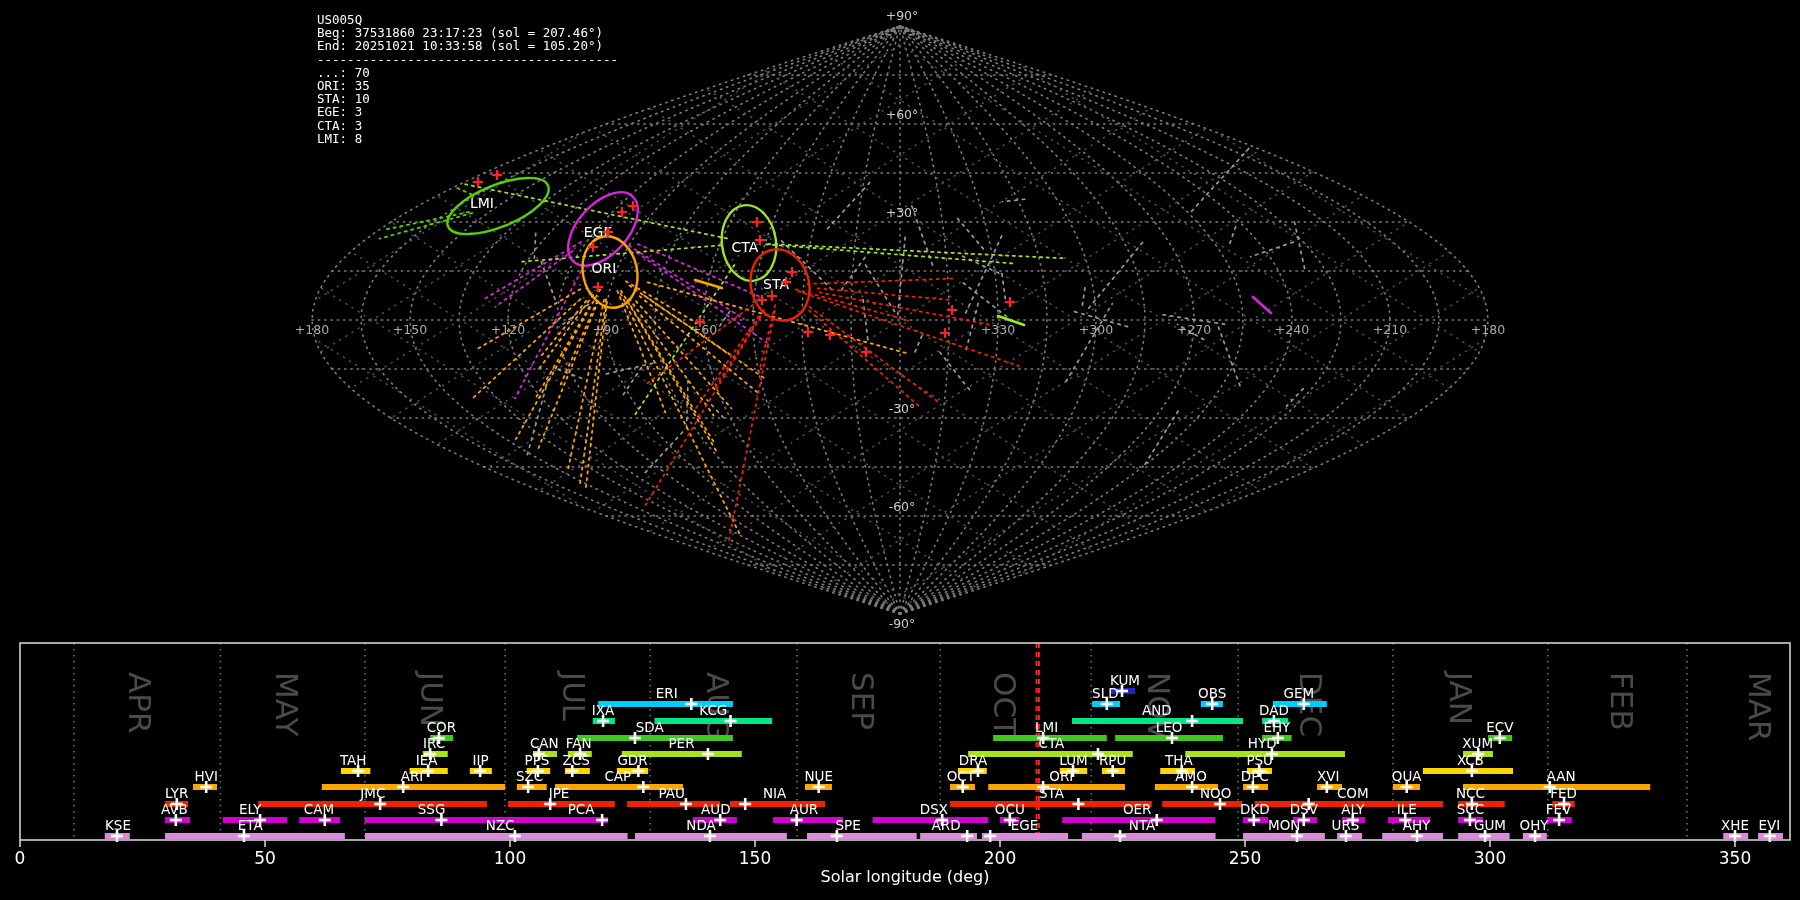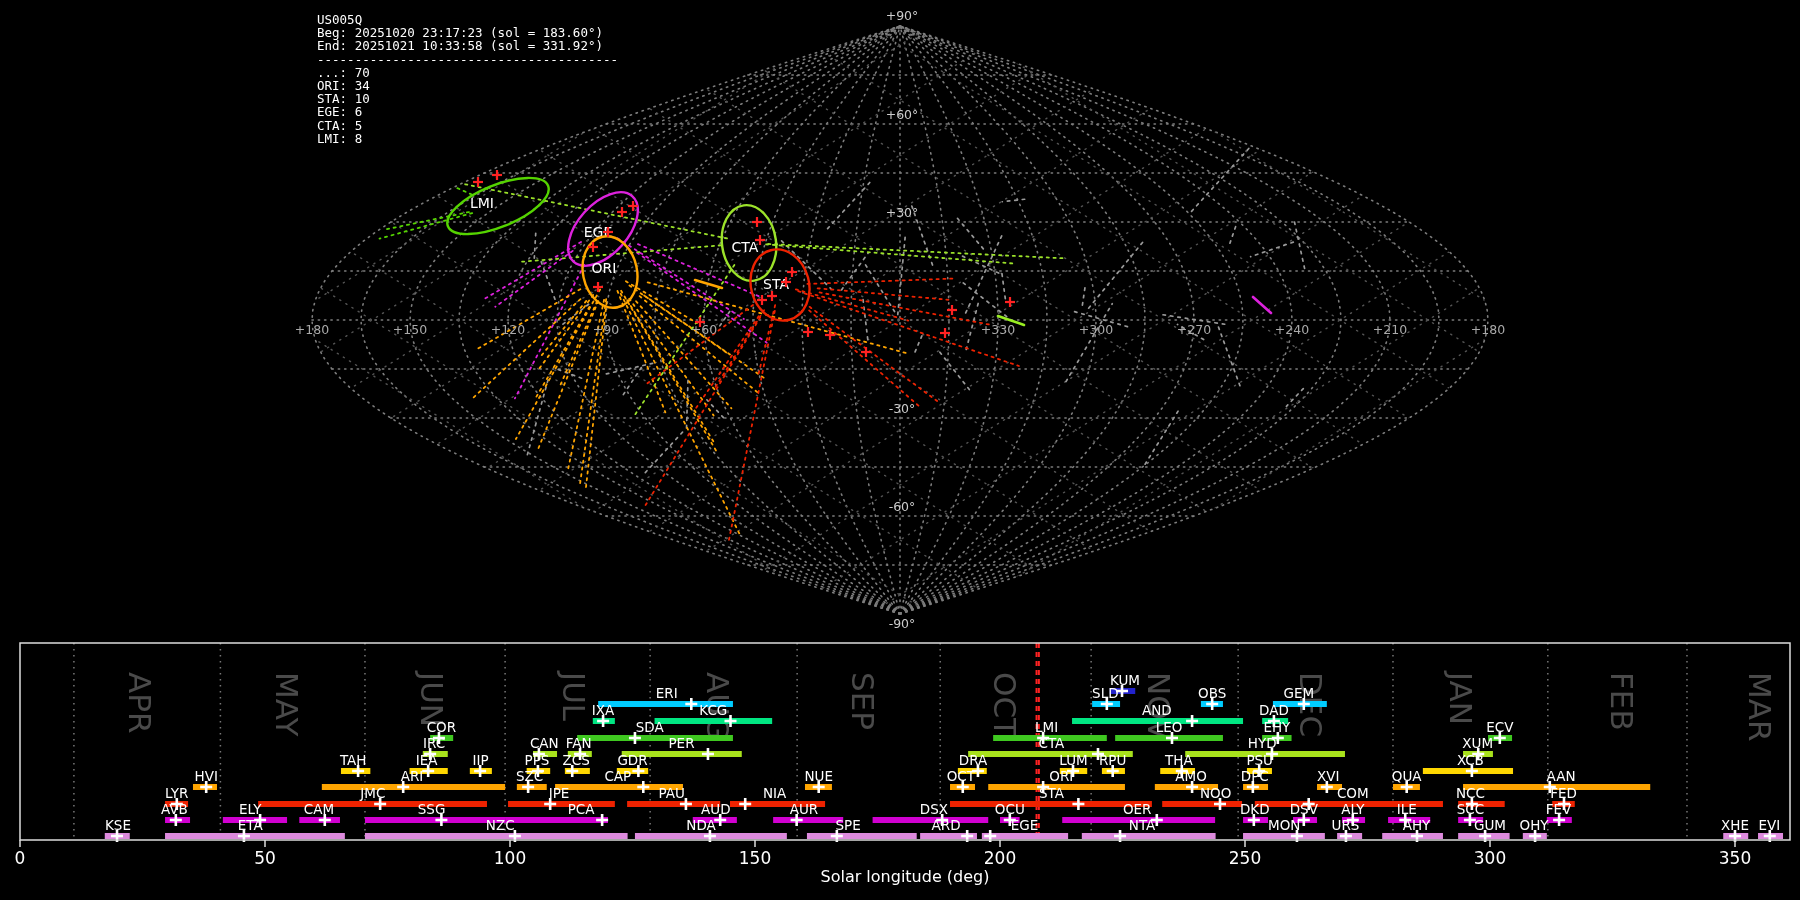--- a/index.html
+++ b/index.html
@@ -8,21 +8,21 @@
   #legend{position:absolute;left:317px;top:13px;color:#fff;
           font-family:"DejaVu Sans Mono",monospace;font-size:12.5px;line-height:13.2px;
           white-space:pre;z-index:5;}
   svg{position:absolute;left:0;top:0;}
   text{font-family:"DejaVu Sans",sans-serif;}
 </style>
 </head>
 <body>
 
 <div id="stage">
-  <div id="legend"><div>US005Q</div><div>Beg: 20251020 23:17:23 (sol = 183.60°)</div><div>End: 20251021 10:33:58 (sol = 331.92°)</div><div>----------------------------------------</div><div>...: 70</div><div>ORI: 34</div><div>STA: 10</div><div>EGE: 6</div><div>CTA: 5</div><div>LMI: 8</div></div>
+  <div id="legend"><div>US005Q</div><div>Beg: 37531860 23:17:23 (sol = 207.46°)</div><div>End: 20251021 10:33:58 (sol = 105.20°)</div><div>----------------------------------------</div><div>...: 70</div><div>ORI: 35</div><div>STA: 10</div><div>EGE: 3</div><div>CTA: 3</div><div>LMI: 8</div></div>
   <svg id="plot" width="1800" height="900" viewBox="0 0 1800 900">
     <g id="skymap">
         <defs>
           <clipPath id="lens">
             <path d="M900 614.003 L900.0 614.0 L848.8 597.7 L797.9 581.3 L747.8 565.0 L698.9 548.7 L651.5 532.3 L606.0 516.0 L562.7 499.7 L522.0 483.3 L484.2 467.0 L449.6 450.7 L418.3 434.3 L390.8 418.0 L367.1 401.7 L347.5 385.3 L332.0 369.0 L320.9 352.7 L314.2 336.3 L312.0 320.0 L314.2 303.7 L320.9 287.3 L332.0 271.0 L347.5 254.7 L367.1 238.3 L390.8 222.0 L418.3 205.7 L449.6 189.3 L484.2 173.0 L522.0 156.7 L562.7 140.3 L606.0 124.0 L651.5 107.7 L698.9 91.3 L747.8 75.0 L797.9 58.7 L848.8 42.3 L900.0 26.0 L900.0 26.0 L951.2 42.3 L1002.1 58.7 L1052.2 75.0 L1101.1 91.3 L1148.5 107.7 L1194.0 124.0 L1237.3 140.3 L1278.0 156.7 L1315.8 173.0 L1350.4 189.3 L1381.7 205.7 L1409.2 222.0 L1432.9 238.3 L1452.5 254.7 L1468.0 271.0 L1479.1 287.3 L1485.8 303.7 L1488.0 320.0 L1485.8 336.3 L1479.1 352.7 L1468.0 369.0 L1452.5 385.3 L1432.9 401.7 L1409.2 418.0 L1381.7 434.3 L1350.4 450.7 L1315.8 467.0 L1278.0 483.3 L1237.3 499.7 L1194.0 516.0 L1148.5 532.3 L1101.1 548.7 L1052.2 565.0 L1002.1 581.3 L951.2 597.7 L900.0 614.0 Z"></path>
           </clipPath>
         </defs>
         <g stroke="#7d7d7d" stroke-width="1.6" fill="none" stroke-dasharray="1.3 5" stroke-linecap="round">
           <line x1="747.8128485654472" y1="565.0025" x2="1052.1871514345528" y2="565.0025"></line>
           <line x1="605.9969999999998" y1="516.002" x2="1194.0030000000002" y2="516.002"></line>

